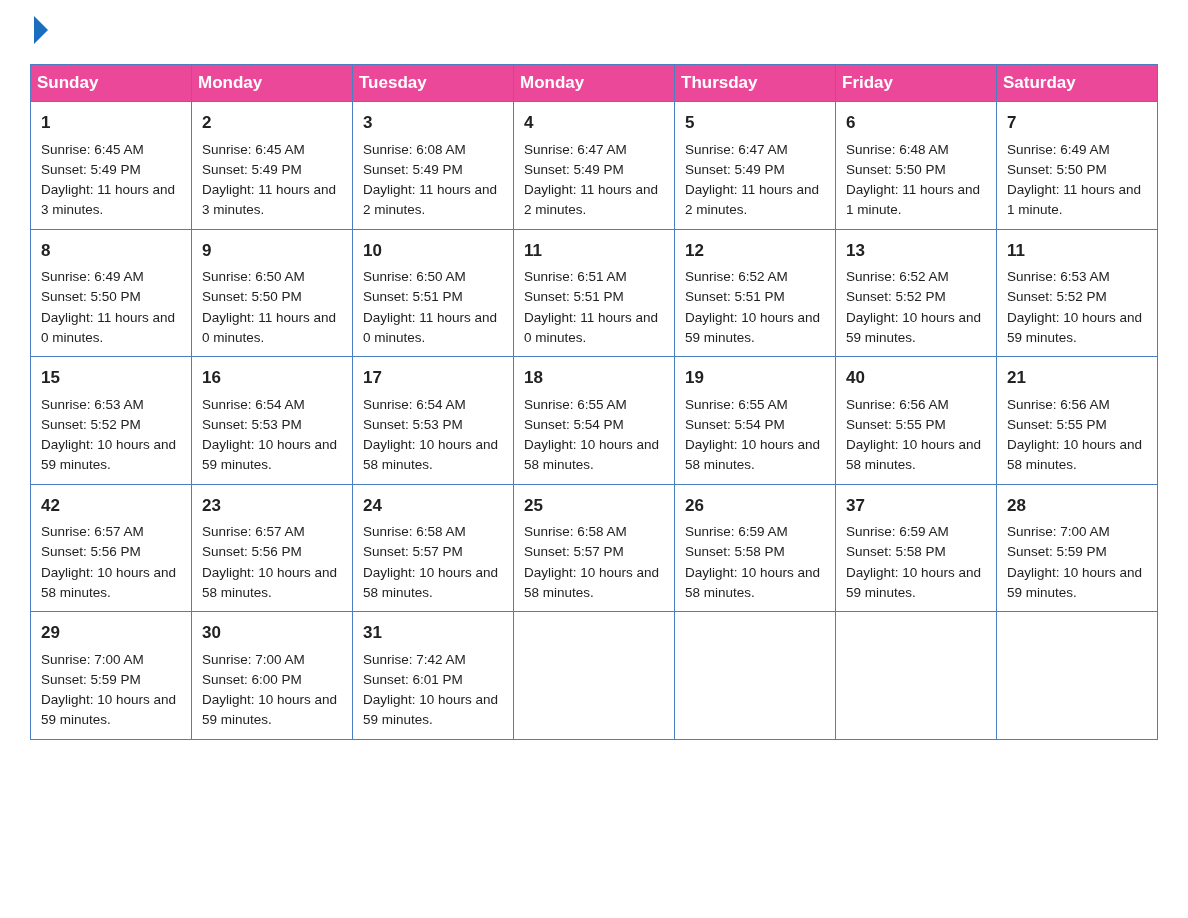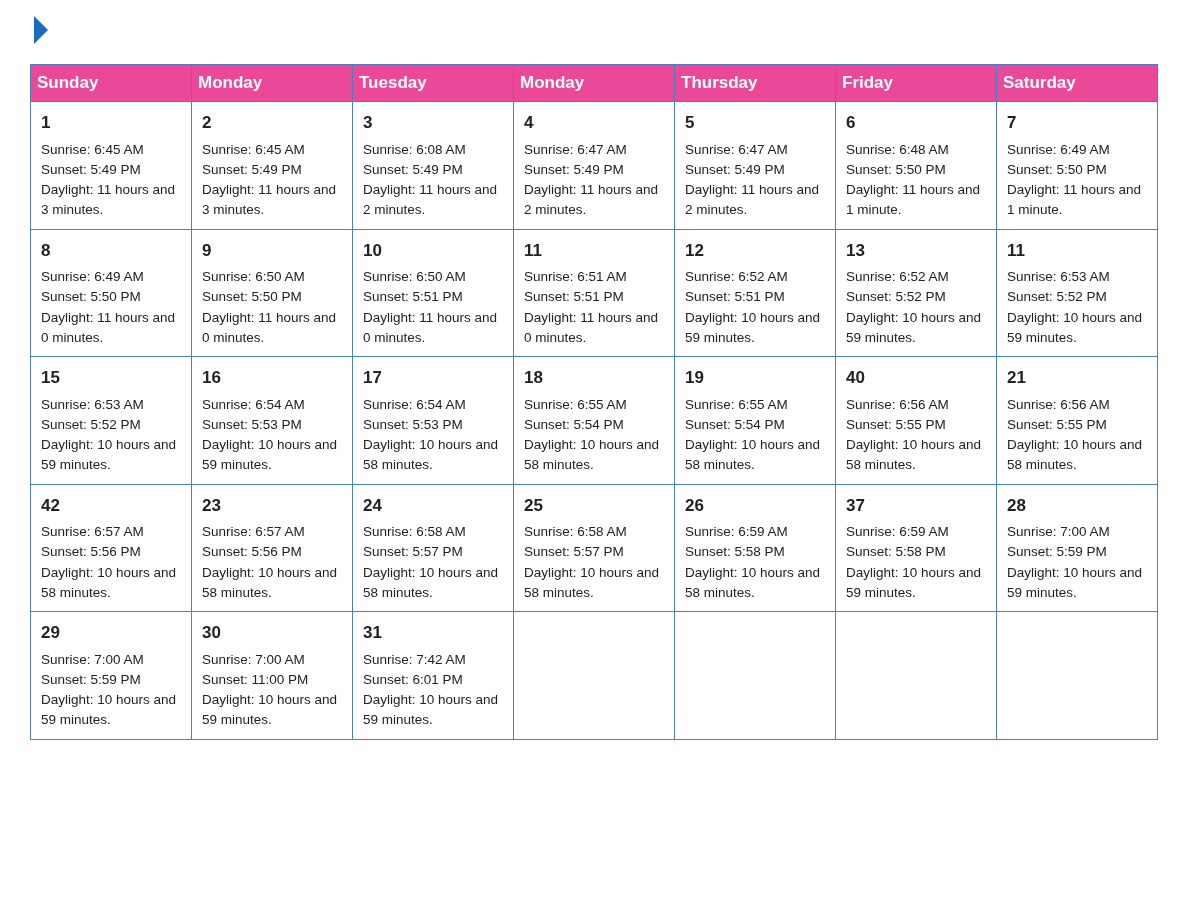--- a/index.html
+++ b/index.html
@@ -154,21 +154,21 @@
         <td><span class="day-num">42</span><span>Sunrise: 6:57 AM</span><br><span>Sunset: 5:56 PM</span><br><span>Daylight: 10 hours and 58 minutes.</span></td>
         <td><span class="day-num">23</span><span>Sunrise: 6:57 AM</span><br><span>Sunset: 5:56 PM</span><br><span>Daylight: 10 hours and 58 minutes.</span></td>
         <td><span class="day-num">24</span><span>Sunrise: 6:58 AM</span><br><span>Sunset: 5:57 PM</span><br><span>Daylight: 10 hours and 58 minutes.</span></td>
         <td><span class="day-num">25</span><span>Sunrise: 6:58 AM</span><br><span>Sunset: 5:57 PM</span><br><span>Daylight: 10 hours and 58 minutes.</span></td>
         <td><span class="day-num">26</span><span>Sunrise: 6:59 AM</span><br><span>Sunset: 5:58 PM</span><br><span>Daylight: 10 hours and 58 minutes.</span></td>
         <td><span class="day-num">37</span><span>Sunrise: 6:59 AM</span><br><span>Sunset: 5:58 PM</span><br><span>Daylight: 10 hours and 59 minutes.</span></td>
         <td><span class="day-num">28</span><span>Sunrise: 7:00 AM</span><br><span>Sunset: 5:59 PM</span><br><span>Daylight: 10 hours and 59 minutes.</span></td>
       </tr>
       <tr>
         <td><span class="day-num">29</span><span>Sunrise: 7:00 AM</span><br><span>Sunset: 5:59 PM</span><br><span>Daylight: 10 hours and 59 minutes.</span></td>
-        <td><span class="day-num">30</span><span>Sunrise: 7:00 AM</span><br><span>Sunset: 11:00 PM</span><br><span>Daylight: 10 hours and 59 minutes.</span></td>
+        <td><span class="day-num">30</span><span>Sunrise: 7:00 AM</span><br><span>Sunset: 6:00 PM</span><br><span>Daylight: 10 hours and 59 minutes.</span></td>
         <td><span class="day-num">31</span><span>Sunrise: 7:42 AM</span><br><span>Sunset: 6:01 PM</span><br><span>Daylight: 10 hours and 59 minutes.</span></td>
         <td class="empty-cell"></td>
         <td class="empty-cell"></td>
         <td class="empty-cell"></td>
         <td class="empty-cell"></td>
       </tr>
     </tbody>
 </table>
 
 </body></html>

